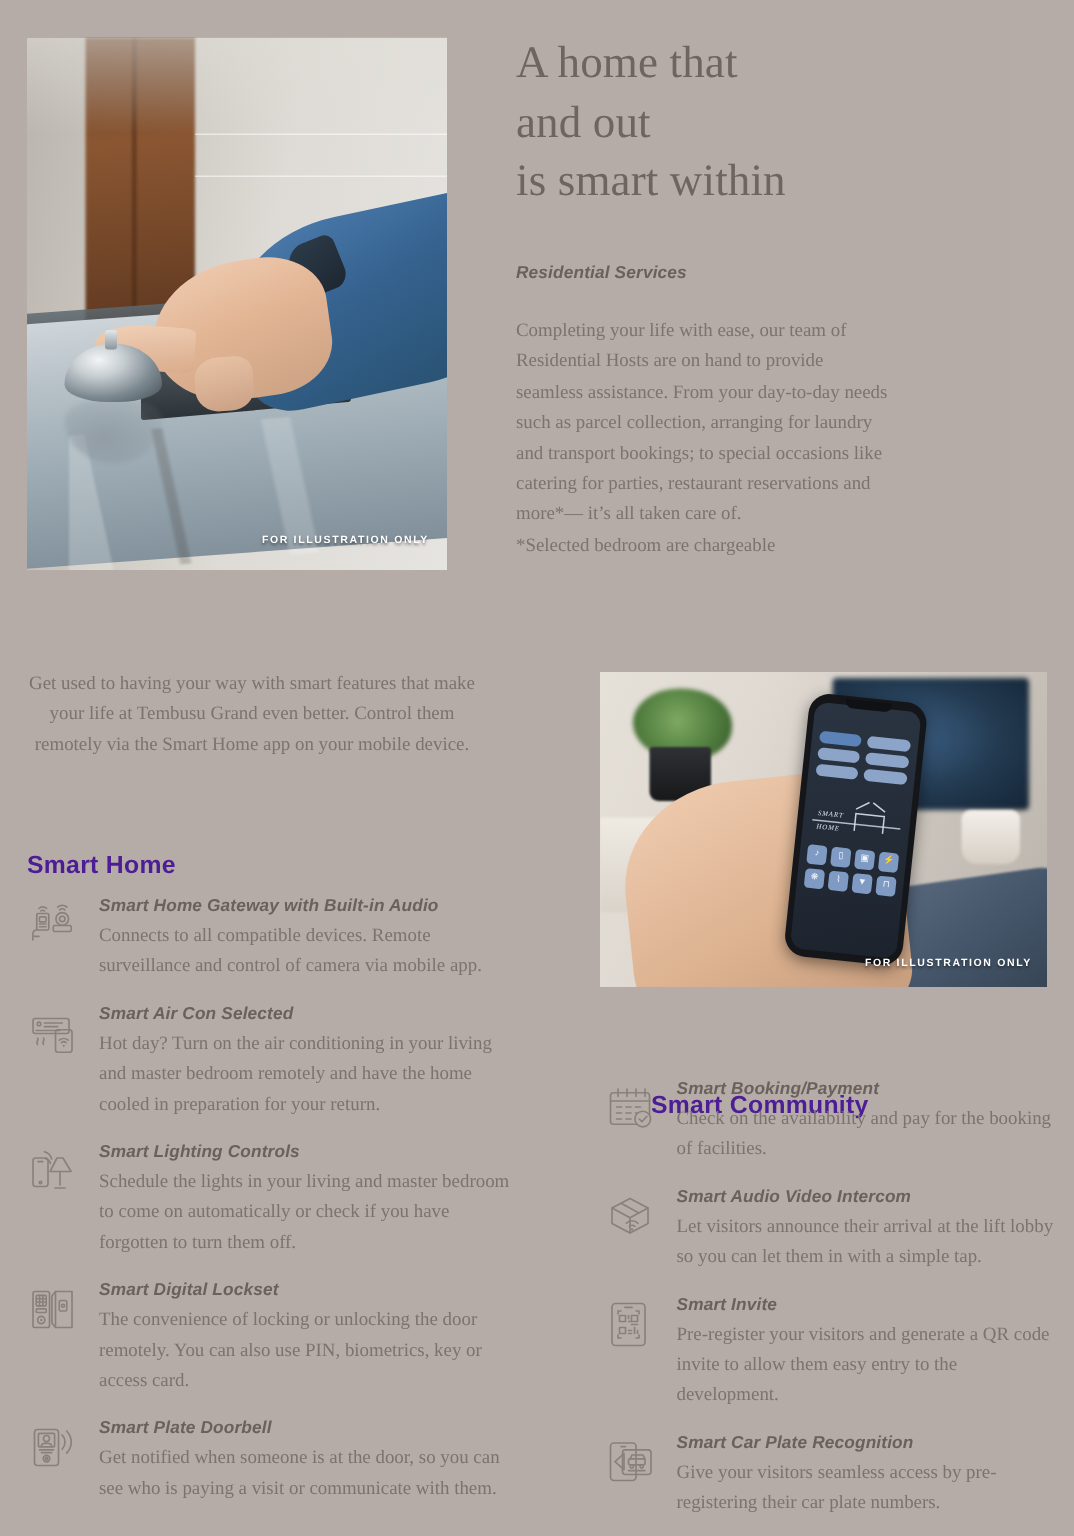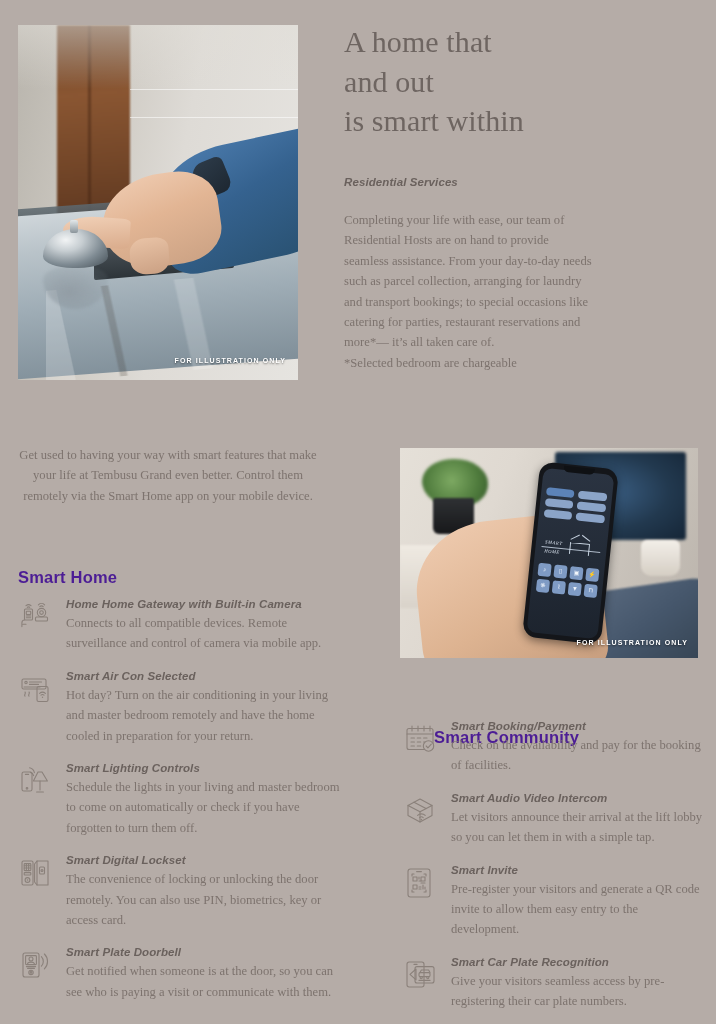--- a/index.html
+++ b/index.html
@@ -353,21 +353,21 @@
           <path d="M8.3 17h4.4M8.3 18.8h4.4"></path>
           <path d="M6.5 21c-2 0-2.6 1.6-2.6 3v3.6M5 25.2h3"></path>
           <path d="M8 6.6a4 4 0 0 1 5 0M9.3 8.3a2 2 0 0 1 2.4 0"></path>
           <rect x="17.5" y="18" width="12" height="4" rx="1"></rect>
           <circle cx="23.5" cy="13.6" r="4.2"></circle>
           <circle cx="23.5" cy="13.6" r="1.8"></circle>
           <path d="M20.4 5.8a4.4 4.4 0 0 1 6.2 0M21.8 7.6a2.3 2.3 0 0 1 3.4 0"></path>
         </svg>
       </div>
       <div class="txt">
-        <span class="sub-head">Home Home Gateway with Built-in Camera</span>
+        <span class="sub-head">Smart Home Gateway with Built-in Audio</span>
         <p class="body-txt">Connects to all compatible devices. Remote surveillance and control of camera via mobile app.</p>
       </div>
     </div>
 
     <div class="feat">
       <div class="ic">
         <svg viewBox="0 0 36 36" fill="none" stroke="#8a807a" stroke-width="1.1" stroke-linecap="round" stroke-linejoin="round">
           <rect x="4" y="8" width="24" height="10" rx="1.6"></rect>
           <circle cx="8" cy="11.6" r="1.2"></circle>
           <path d="M11.5 11h12M11.5 13.4h9M6 16h16"></path>

